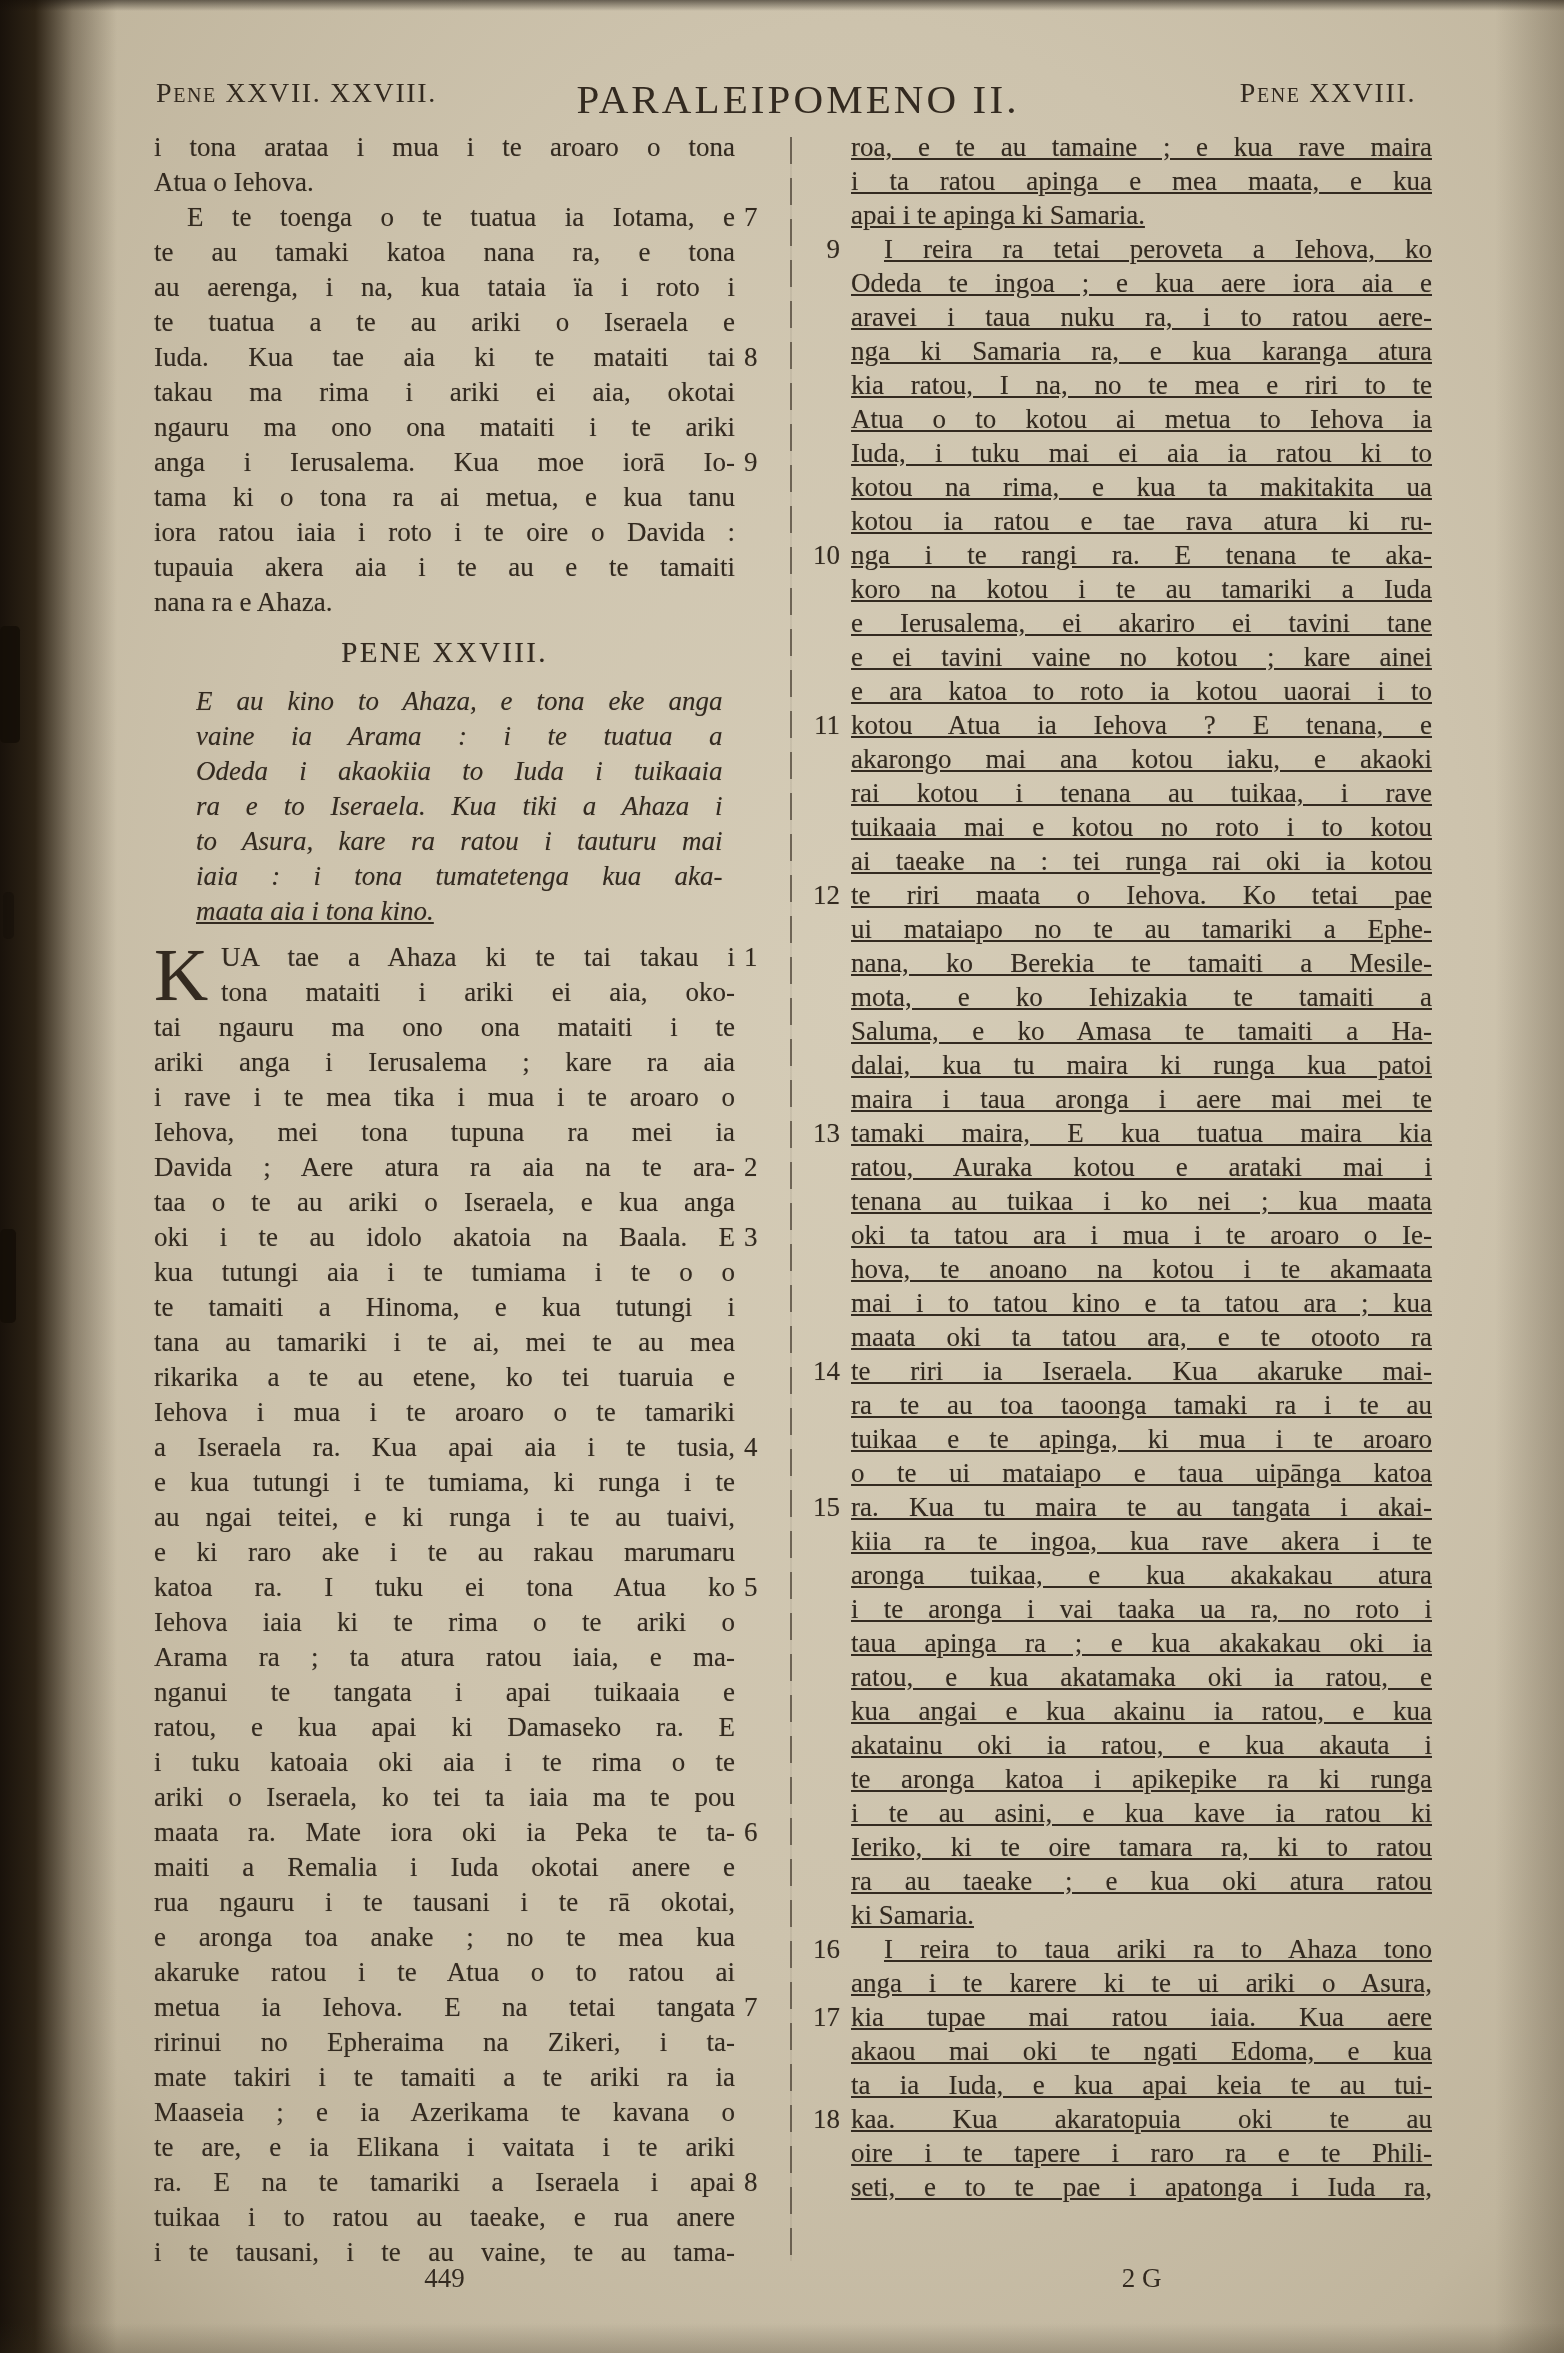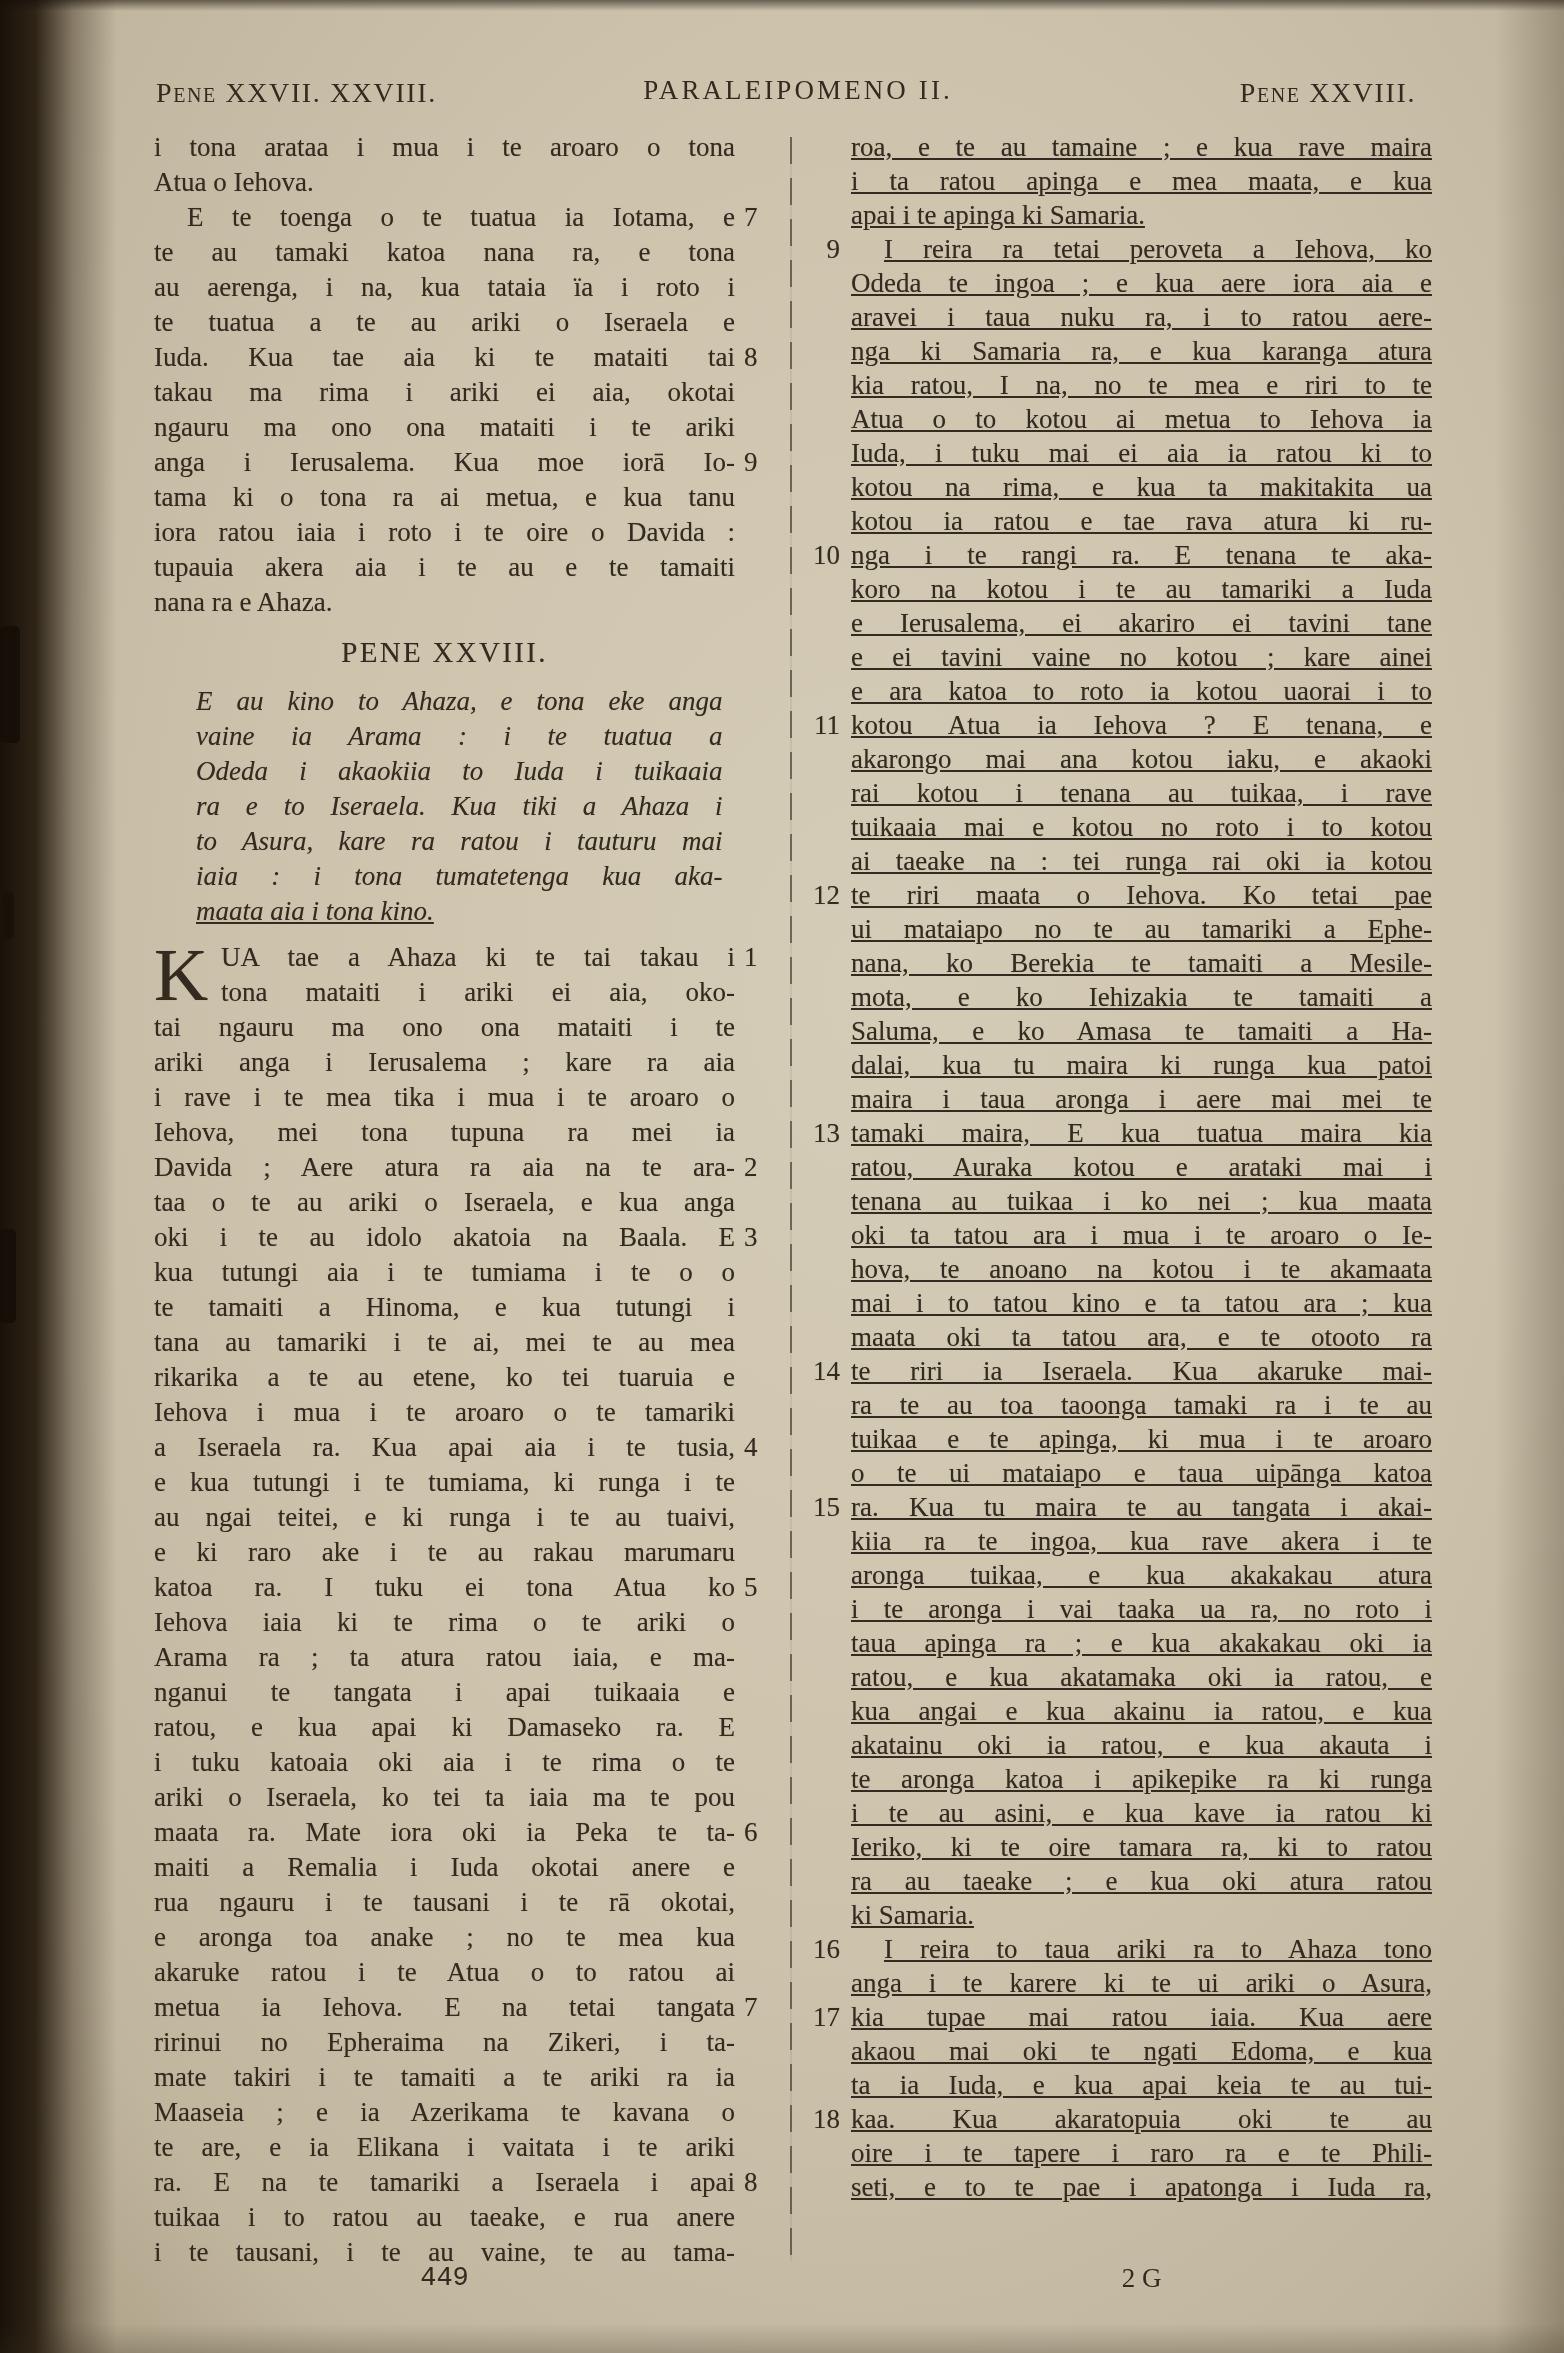--- a/index.html
+++ b/index.html
@@ -48,21 +48,21 @@
   .binding-mark.m3{left:3.1px;top:892px;width:11px;height:47px;opacity:.5;}
 
   
   .running-head{position:absolute;top:77px;left:0;width:100%;}
   .rh-left{
     position:absolute;left:156px;top:0;
     font-variant:small-caps;font-size:28px;letter-spacing:1.6px;
   }
   .rh-center{
     position:absolute;left:438px;width:720px;top:-1.6px;text-align:center;
-    font-size:27px;letter-spacing:3.1px;
+    font-size:41px;letter-spacing:3.1px;
   }
   .rh-right{
     position:absolute;right:149px;top:0;
     font-variant:small-caps;font-size:28px;letter-spacing:1.6px;
   }
 
   
   .column-rule{
     position:absolute;left:790px;top:137px;height:2124px;width:1.6px;
     background:repeating-linear-gradient(to bottom,
@@ -101,21 +101,21 @@
   }
   .verse-num{
     position:absolute;top:0;font-style:normal;
     font-size:27px;text-shadow:0 0 0.8px rgba(51,42,32,.35);
   }
   .col-left .verse-num{right:-45px;width:36px;text-align:left;}
   .col-right .verse-num{left:-47px;width:36px;text-align:right;}
 
   
   .footer-num{position:absolute;top:2263px;font-size:27px;}
-  .footer-left{left:154px;width:581px;text-align:center;font-family:Liberation Mono, monospace;}
+  .footer-left{left:154px;width:581px;text-align:center;}
   .footer-right{left:851px;width:581px;text-align:center;}
 </style>
 </head>
 <body>
 
 <div class="page">
 
   <div class="spine-shadow"></div>
   <div class="top-edge-shadow"></div>
   <div class="right-edge-shadow"></div>

